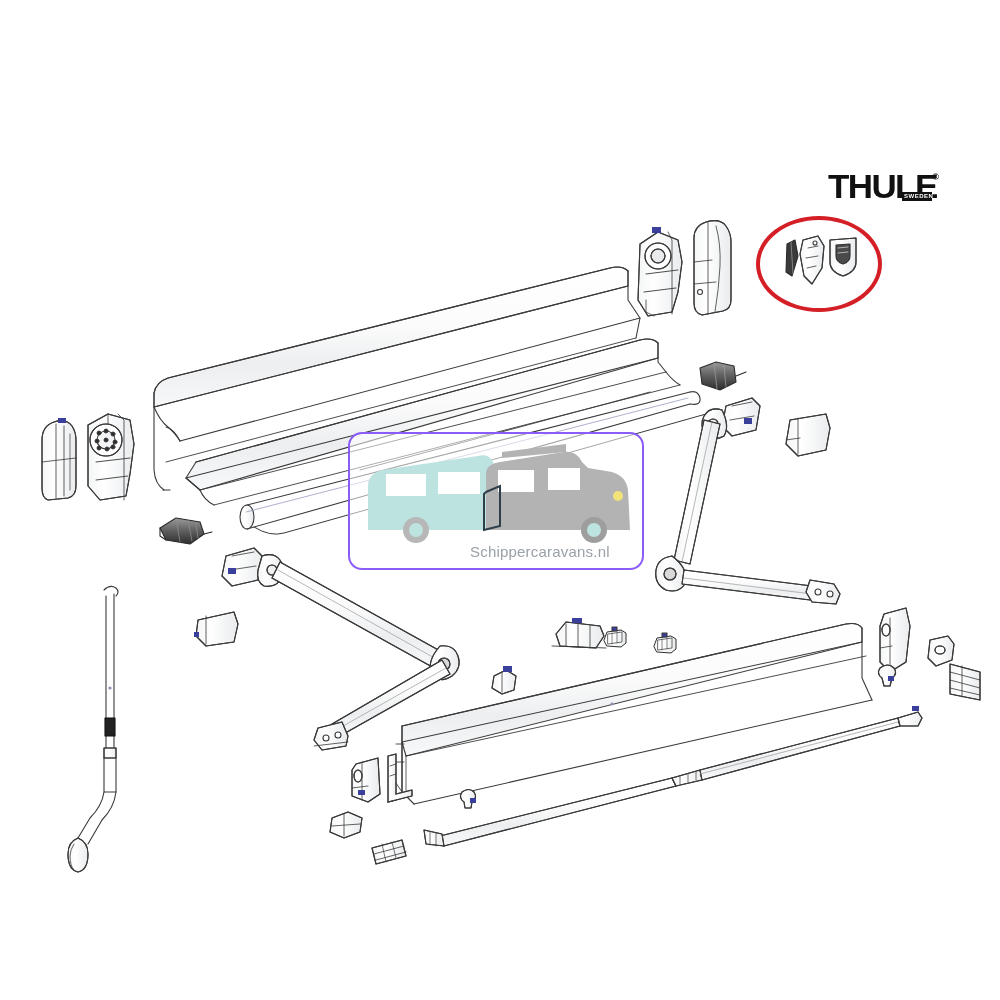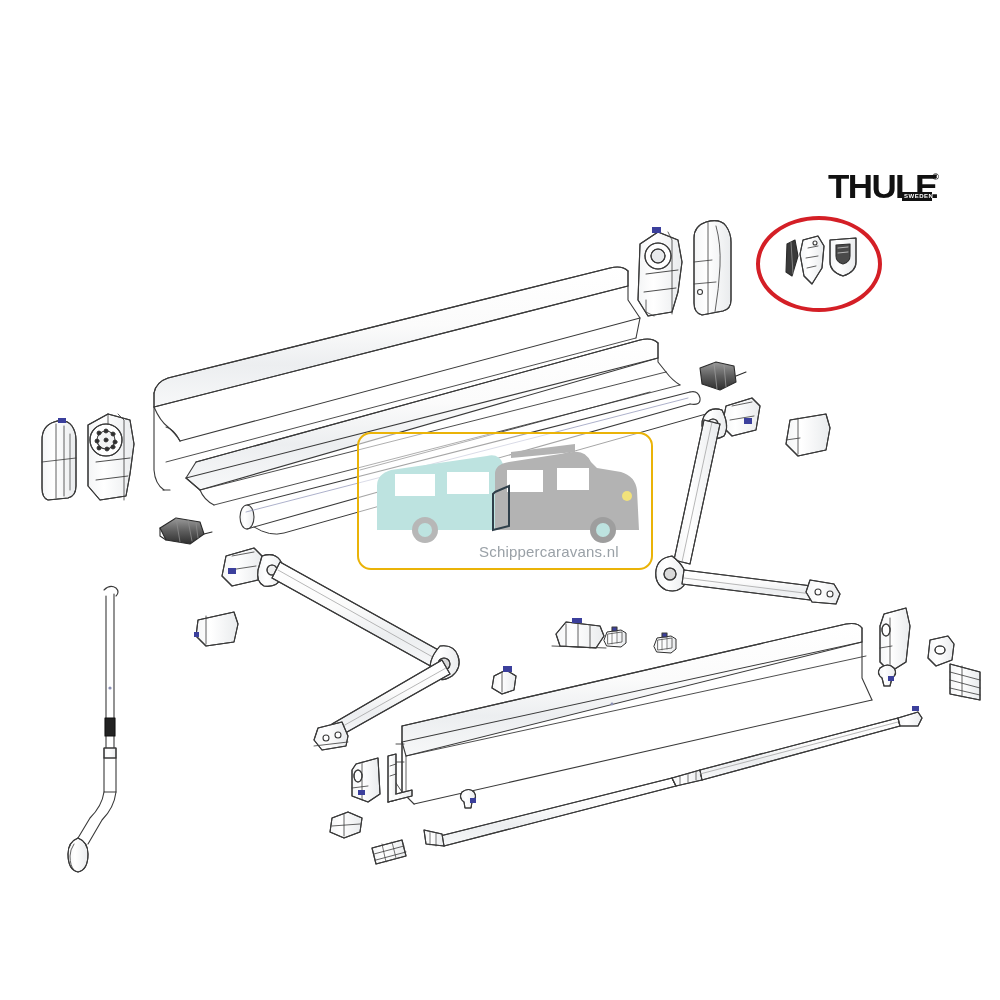--- a/index.html
+++ b/index.html
@@ -68,25 +68,25 @@
     font-size: 6px;
     letter-spacing: 0.5px;
     color: #ffffff;
     font-weight: 700;
     line-height: 7px;
   }
 
   
   #watermark {
     position: absolute;
-    left: 357px;
+    left: 348px;
     top: 432px;
     width: 292px;
     height: 134px;
-    border: 2px solid #eab308;
+    border: 2px solid #8b5cf6;
     border-radius: 14px;
     background: rgba(255,255,255,0.55);
     overflow: hidden;
   }
   #watermark .wm-text {
     position: absolute;
     left: 120px;
     bottom: 8px;
     font-family: "Liberation Sans", sans-serif;
     font-size: 15px;

